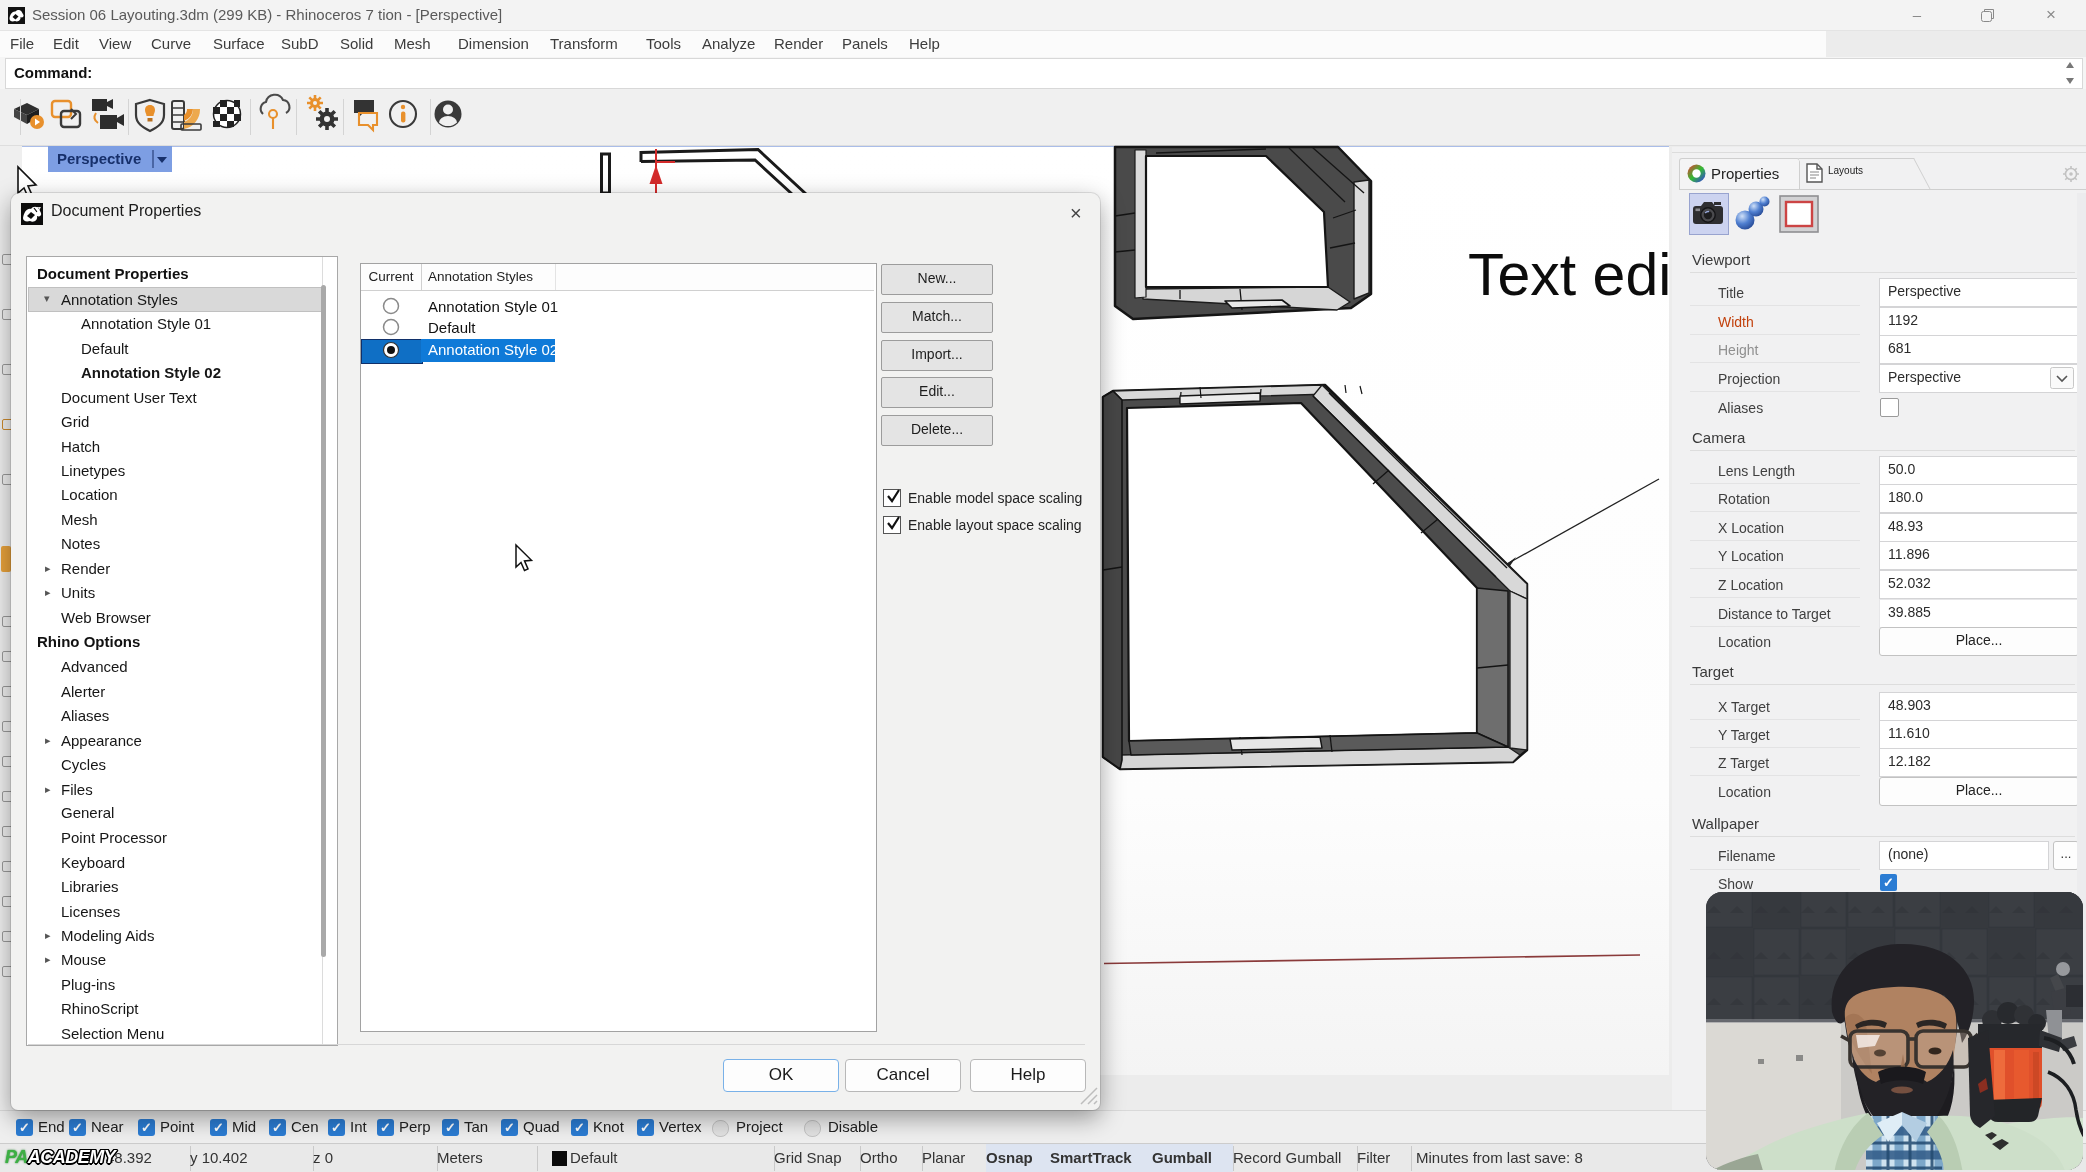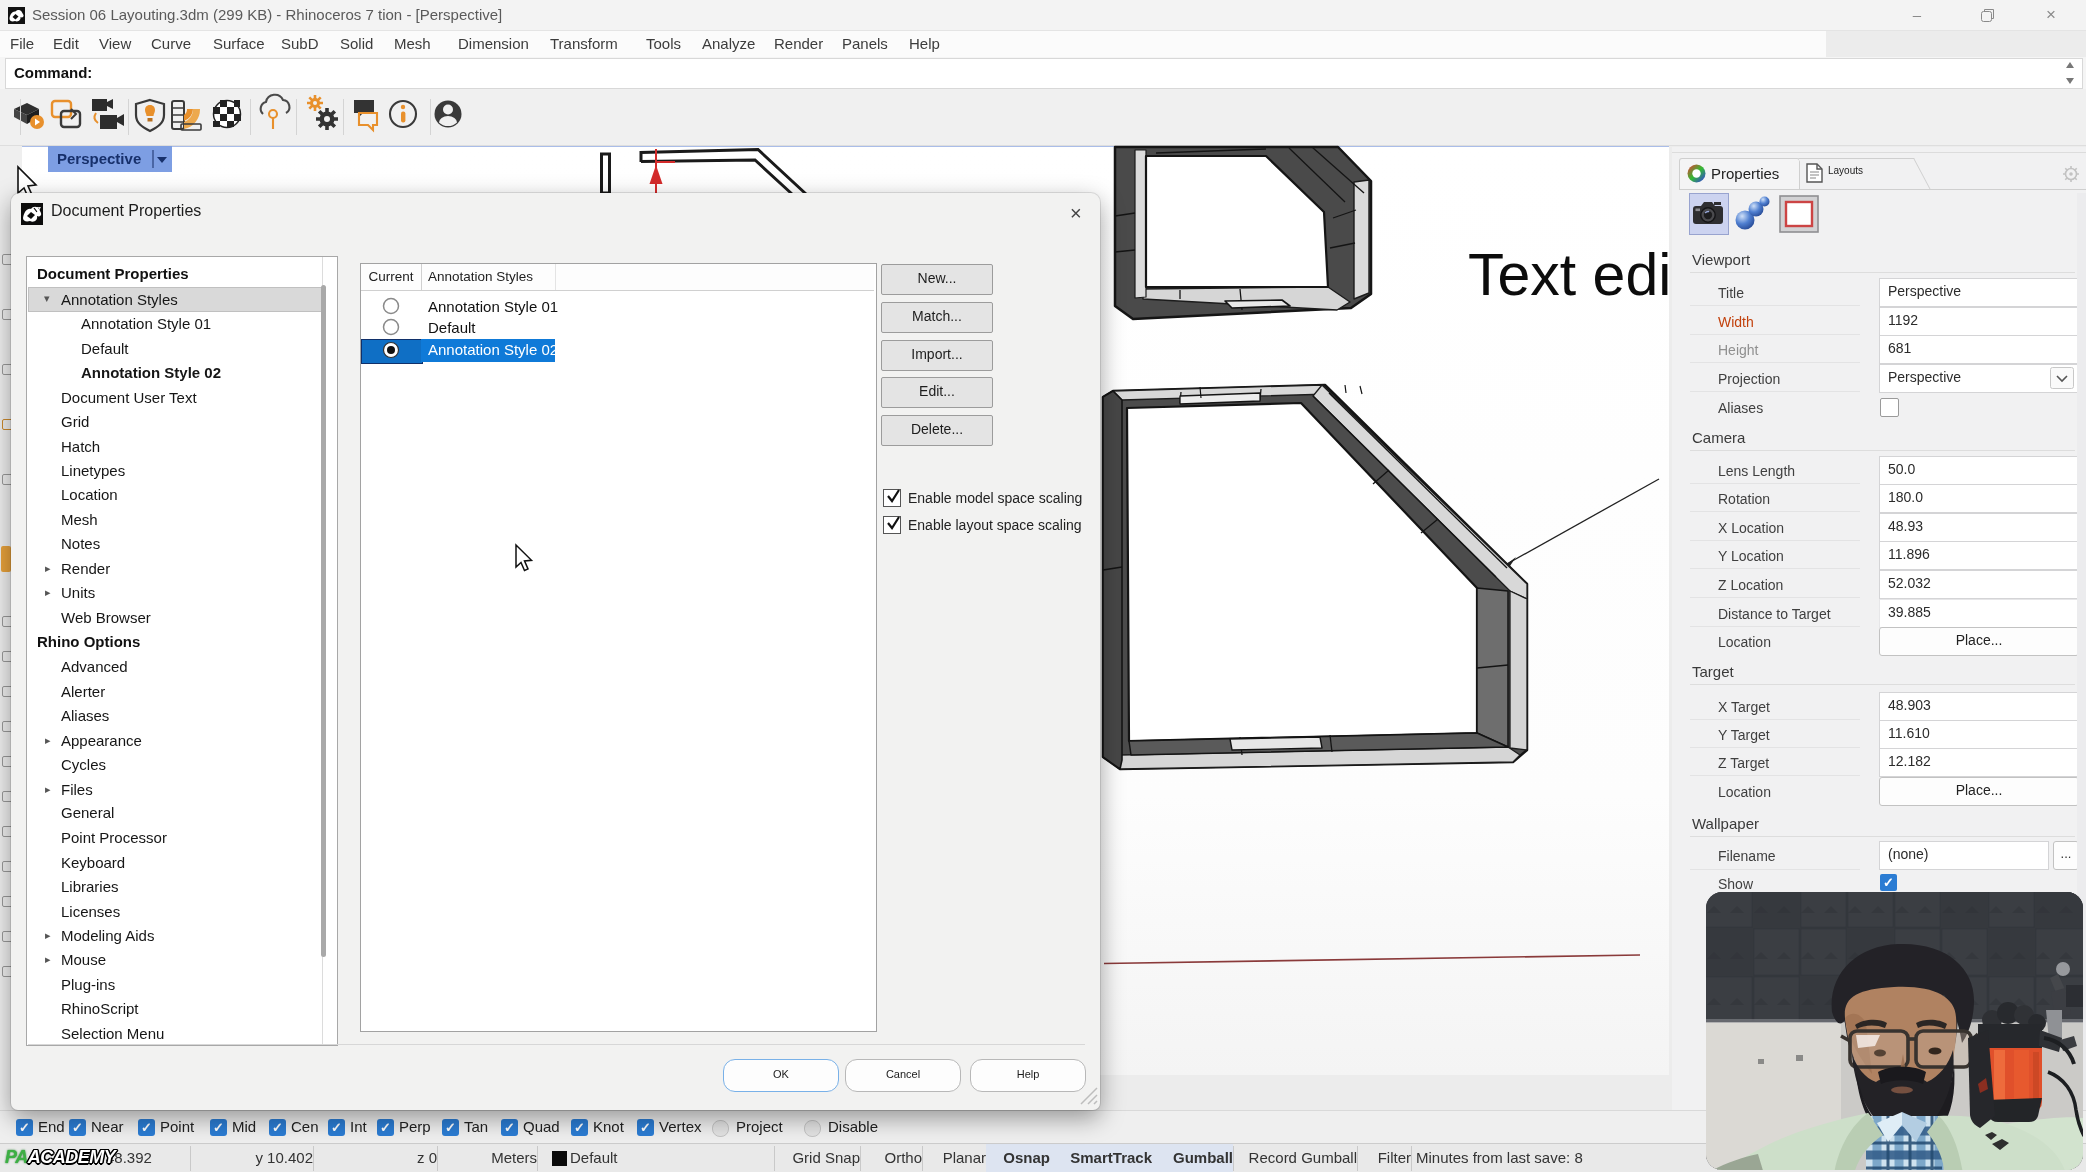--- a/index.html
+++ b/index.html
@@ -14,32 +14,32 @@
 .tsep{position:absolute;top:10px;width:1px;height:36px;background:#d4d4d4}
 .leftdock{position:absolute;left:0;top:146px;width:22px;height:964px;background:#efefef;border-right:1px solid #e0e0e0}
 .dockmark{position:absolute;left:2px;width:9px;height:9px;border:1px solid #9a9a9a;border-radius:2px}
 .viewport{position:absolute;left:22px;top:147px;width:1647px;height:928px;background:linear-gradient(180deg,#ffffff 0%,#fdfdfd 70%,#f4f4f4 100%)}
 .vptab{position:absolute;left:48px;top:146px;width:124px;height:26px;background:#7d9ee3;z-index:2}
 .vptab span{position:absolute;left:9px;top:4px;font-weight:bold;font-size:15px;color:#17306b}
 .vptopline{position:absolute;left:22px;top:146px;width:1647px;height:1px;background:#aabde8}
 .rpanel{position:absolute;left:1672px;top:147px;width:414px;height:996px;background:#f1f1f2;z-index:5}
 .osnaprow{position:absolute;left:0;top:1110px;width:2086px;height:33px;background:#efefef;border-top:1px solid #d9d9d9;z-index:6}
 .statusrow{position:absolute;left:0;top:1143px;width:2086px;height:29px;background:#e9e9e9;border-top:1px solid #cccccc;z-index:6}
-.scell{position:absolute;top:0;height:29px;font-size:15px;color:#333;line-height:28px;text-align:right}
+.scell{position:absolute;top:0;height:29px;font-size:15px;color:#333;line-height:28px;text-align:left}
 .ssep{position:absolute;top:2px;width:1px;height:25px;background:#c9c9c9}
 .oschk{position:absolute;top:8px;width:17px;height:17px;background:#2b7cd3;border-radius:3px;color:#fff;font-size:13px;line-height:17px;text-align:center;font-weight:bold}
 .oslbl{position:absolute;top:7px;font-size:15px;color:#222}
 .osradio{position:absolute;top:9px;width:15px;height:15px;background:#e2e2e2;border:1px solid #c4c4c4;border-radius:8px}
 .dlg{position:absolute;left:11px;top:193px;width:1089px;height:917px;background:#f2f2f1;border-radius:9px 9px 7px 7px;box-shadow:0 8px 24px rgba(0,0,0,.38),0 0 0 1px rgba(0,0,0,.10);z-index:10}
 .tree{position:absolute;left:15px;top:63px;width:310px;height:788px;background:#fff;border:1px solid #a8a8a8}
 .titem{position:absolute;left:34px;font-size:15px;color:#161616;white-space:nowrap}
 .tchev{position:absolute;left:18px;font-size:11px;color:#555}
 .dtable{position:absolute;left:349px;top:70px;width:515px;height:767px;background:#fff;border:1px solid #a2a2a2}
 .dbtn{position:absolute;left:870px;width:110px;height:29px;background:#e4e4e4;border:1px solid #9c9c9c;border-radius:2px;font-size:14px;color:#1d1d1d;text-align:center;line-height:27px}
-.okbtn{position:absolute;width:114px;height:31px;background:#fdfdfd;border:1px solid #b8b8b8;border-radius:12px;font-size:11px;color:#1b1b1b;text-align:center;line-height:29px}
+.okbtn{position:absolute;width:114px;height:31px;background:#fdfdfd;border:1px solid #b8b8b8;border-radius:4px;font-size:17px;color:#1b1b1b;text-align:center;line-height:29px}
 .prow-lbl{position:absolute;left:46px;font-size:14px;color:#3f3f3f;white-space:nowrap}
 .prow-box{position:absolute;left:207px;width:198px;height:27px;background:#fff;border:1px solid #d4d4d6;font-size:14px;color:#2b2b2b;line-height:25px;white-space:nowrap}
 .prow-box span{margin-left:8px}
 .psec{position:absolute;left:20px;font-size:15px;color:#3a3a3a}
 .prline{position:absolute;left:18px;width:170px;height:1px;background:#e3e3e4}
 .plbtn{position:absolute;left:207px;width:198px;height:27px;background:#fdfdfd;border:1px solid #c2c2c2;border-radius:3px;font-size:14px;color:#222;text-align:center;line-height:25px}
 .webcam{position:absolute;left:1706px;top:892px;width:377px;height:278px;border-radius:16px;overflow:hidden;z-index:20;background:#3a3d42}
 </style></head>
 <body>
 

